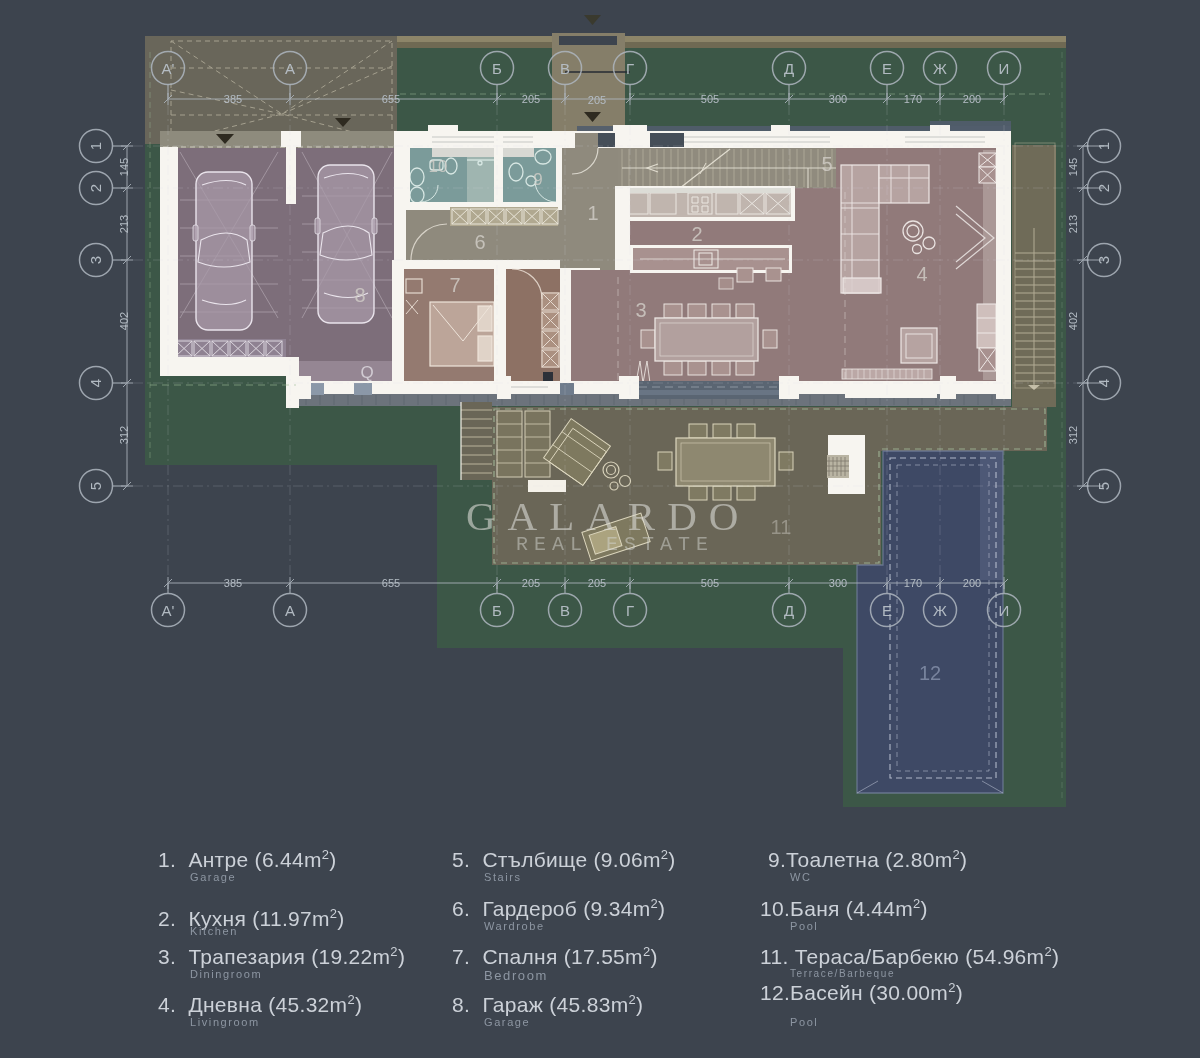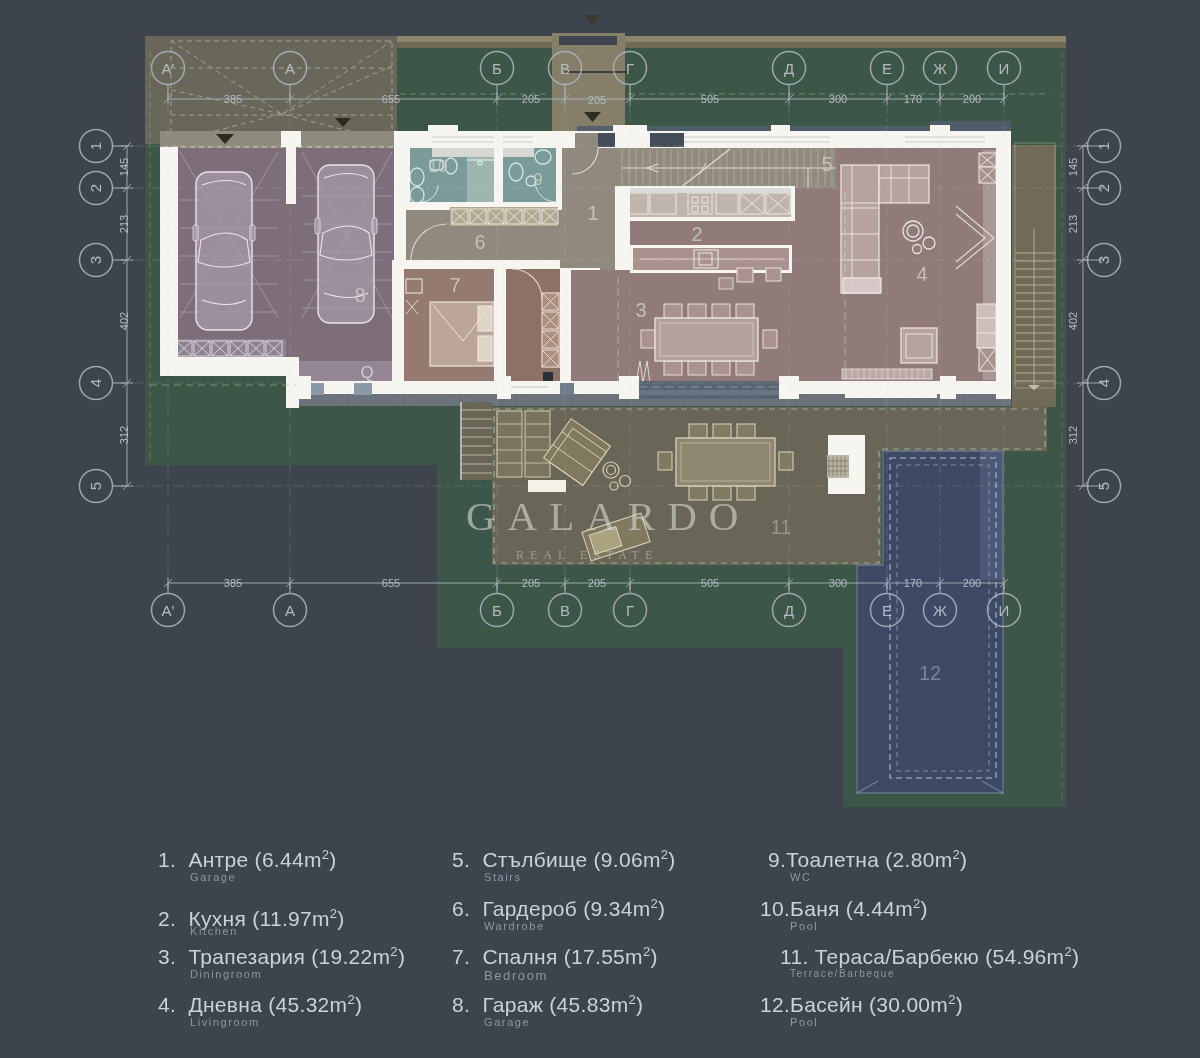--- a/index.html
+++ b/index.html
@@ -634,21 +634,21 @@
 <text x="455" y="292">7</text>
 <text x="360" y="302">8</text>
 <text x="538" y="185" font-size="17">9</text>
 <text x="438" y="172" font-size="17">10</text>
 <text x="781" y="534" opacity="0.55">11</text>
 <text x="930" y="680" fill="#8893ad" opacity="1">12</text>
 </g>
 </svg>
 
 <div class="abs" style="left:466px;top:492px;font-family:Liberation Serif, serif;font-size:41px;letter-spacing:12px;color:rgba(218,218,214,0.6);white-space:nowrap">GALARDO</div>
-<div class="abs" style="left:516px;top:548px;font-family:Liberation Serif, serif;font-size:12px;letter-spacing:6px;color:rgba(212,214,210,0.5);white-space:nowrap">REAL ESTATE</div>
+<div class="abs" style="left:516px;top:533px;font-family:Liberation Mono, monospace;font-size:20px;letter-spacing:6px;color:rgba(212,214,210,0.5);white-space:nowrap">REAL ESTATE</div>
 
 <div class="abs" style="left:0;top:841px;width:1200px;color:#ccd1d8;font-size:21px;letter-spacing:0.3px">
 
 <div class="abs" style="left:158px;top:6px;white-space:nowrap">1.&nbsp; Антре (6.44m<sup style="font-size:13px">2</sup>)</div>
 <div class="abs" style="left:190px;top:30px;font-size:11px;letter-spacing:1.6px;color:#8d96a2">Garage</div>
 
 <div class="abs" style="left:158px;top:65px;white-space:nowrap">2.&nbsp; Кухня (11.97m<sup style="font-size:13px">2</sup>)</div>
 <div class="abs" style="left:190px;top:84px;font-size:11px;letter-spacing:1.6px;color:#8d96a2">Kitchen</div>
 
 <div class="abs" style="left:158px;top:103px;white-space:nowrap">3.&nbsp; Трапезария (19.22m<sup style="font-size:13px">2</sup>)</div>
@@ -668,18 +668,18 @@
 
 <div class="abs" style="left:452px;top:151px;white-space:nowrap">8.&nbsp; Гараж (45.83m<sup style="font-size:13px">2</sup>)</div>
 <div class="abs" style="left:484px;top:175px;font-size:11px;letter-spacing:1.6px;color:#8d96a2">Garage</div>
 
 <div class="abs" style="left:768px;top:6px;white-space:nowrap">9.Тоалетна (2.80m<sup style="font-size:13px">2</sup>)</div>
 <div class="abs" style="left:790px;top:30px;font-size:11px;letter-spacing:1.6px;color:#8d96a2">WC</div>
 
 <div class="abs" style="left:760px;top:55px;white-space:nowrap">10.Баня (4.44m<sup style="font-size:13px">2</sup>)</div>
 <div class="abs" style="left:790px;top:79px;font-size:11px;letter-spacing:1.6px;color:#8d96a2">Pool</div>
 
-<div class="abs" style="left:780px;top:103px;white-space:nowrap">11. Тераса/Барбекю (54.96m<sup style="font-size:13px">2</sup>)</div>
+<div class="abs" style="left:760px;top:103px;white-space:nowrap">11. Тераса/Барбекю (54.96m<sup style="font-size:13px">2</sup>)</div>
 <div class="abs" style="left:790px;top:127px;font-size:10px;letter-spacing:1.6px;color:#8d96a2">Terrace/Barbeque</div>
 
-<div class="abs" style="left:760px;top:151px;white-space:nowrap">12.Басейн (30.00m<sup style="font-size:13px">2</sup>)</div>
+<div class="abs" style="left:760px;top:139px;white-space:nowrap">12.Басейн (30.00m<sup style="font-size:13px">2</sup>)</div>
 <div class="abs" style="left:790px;top:175px;font-size:11px;letter-spacing:1.6px;color:#8d96a2">Pool</div>
 </div>
 
 </body></html>

